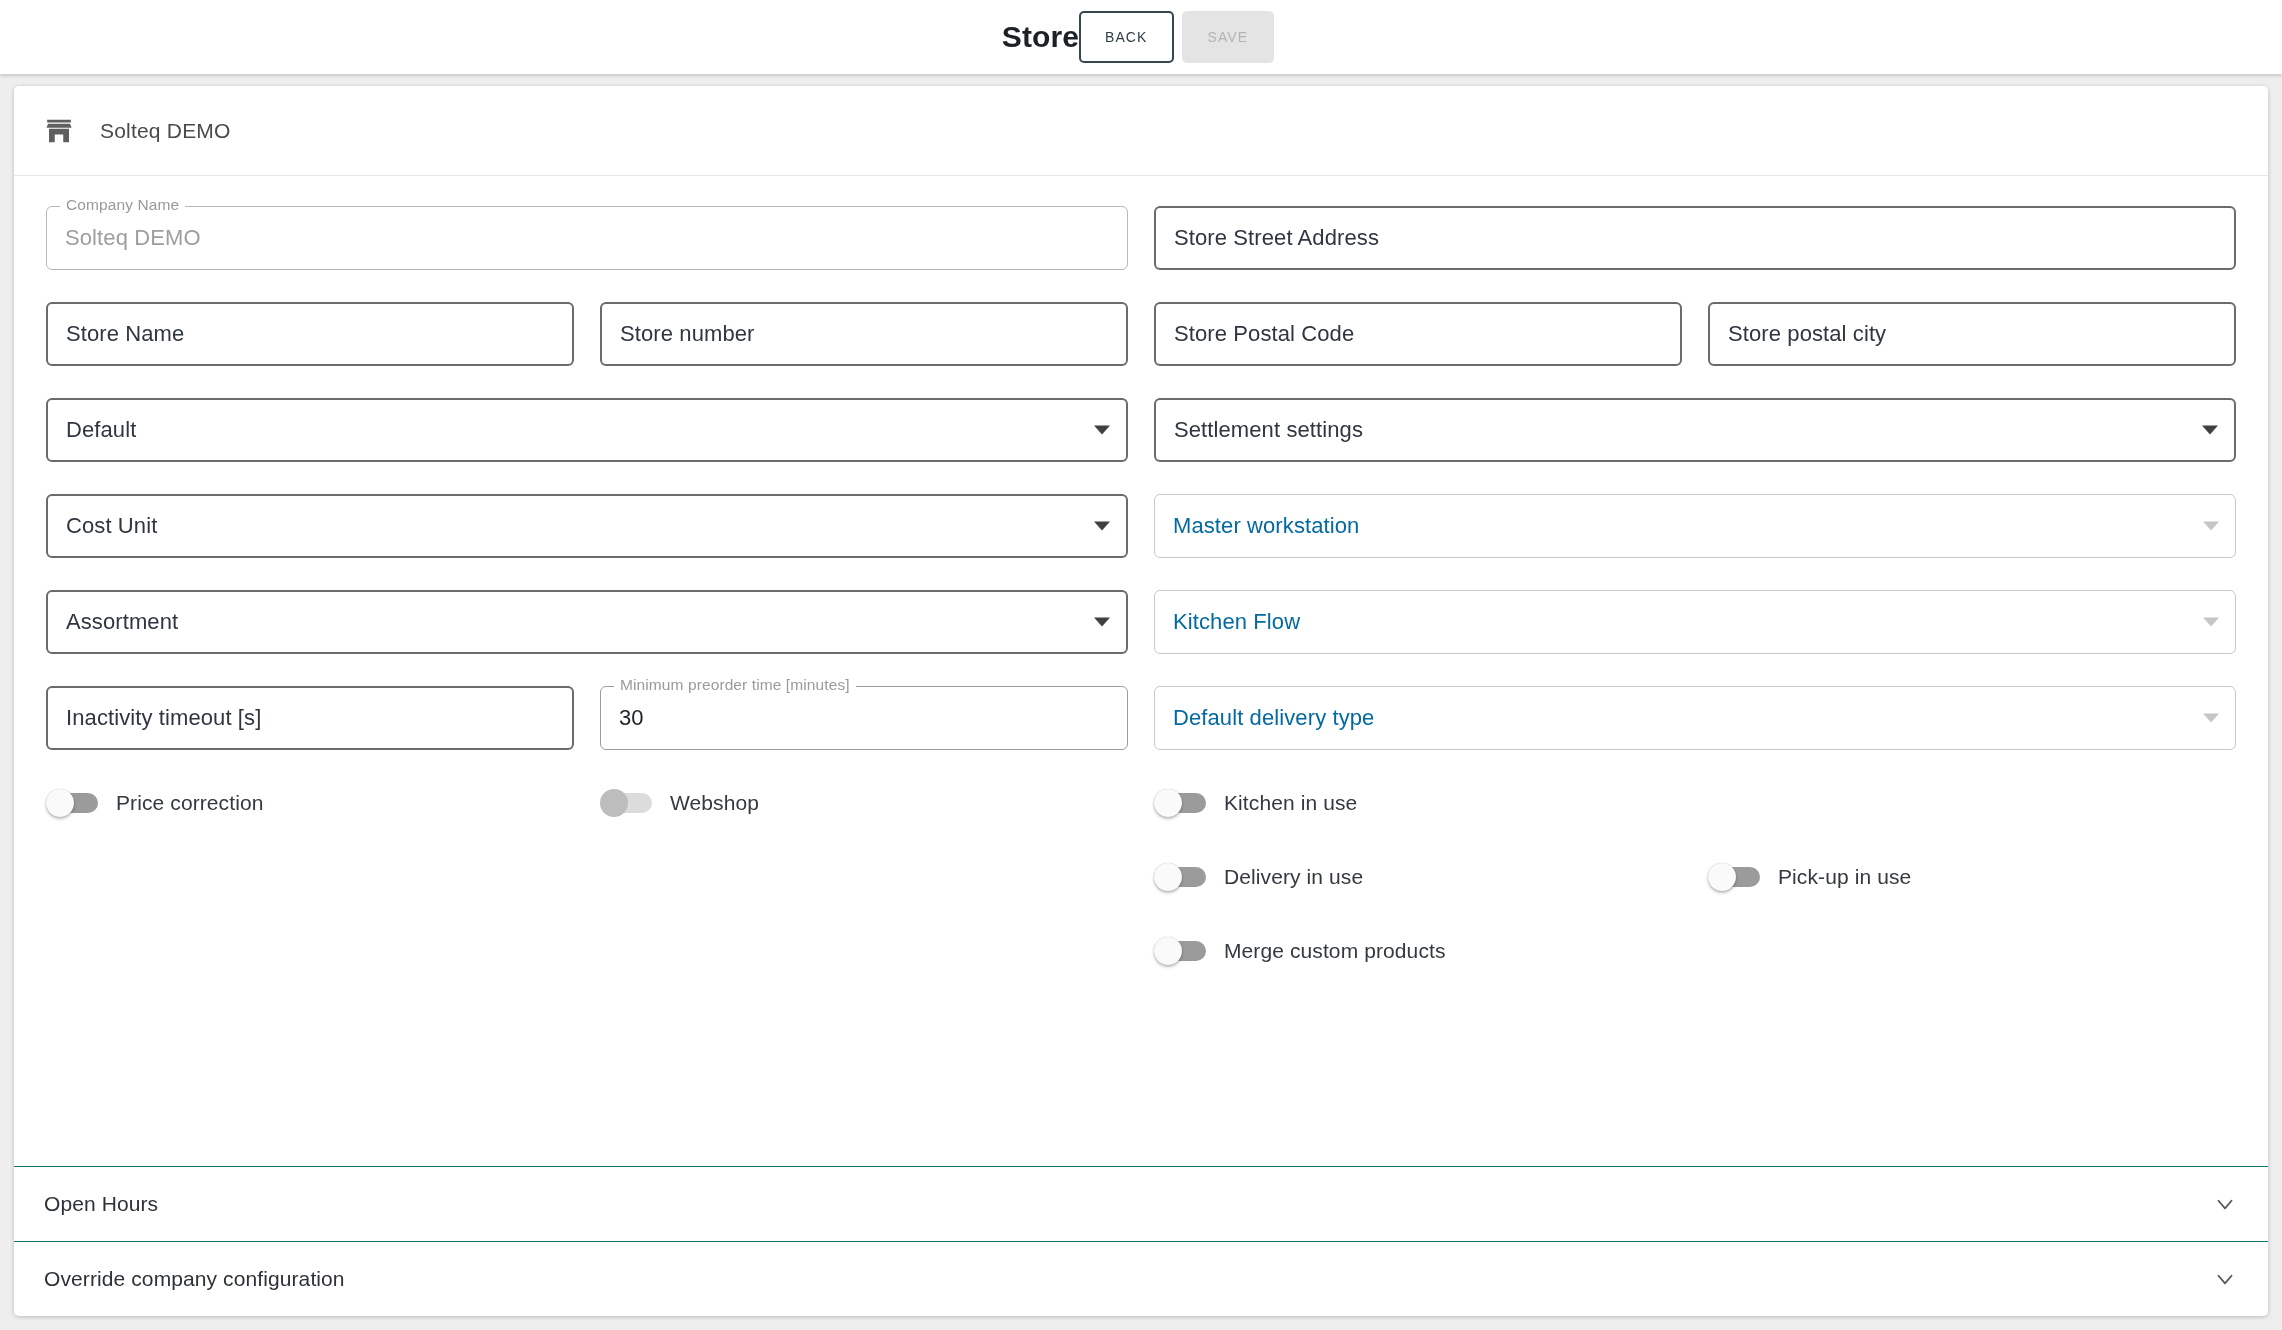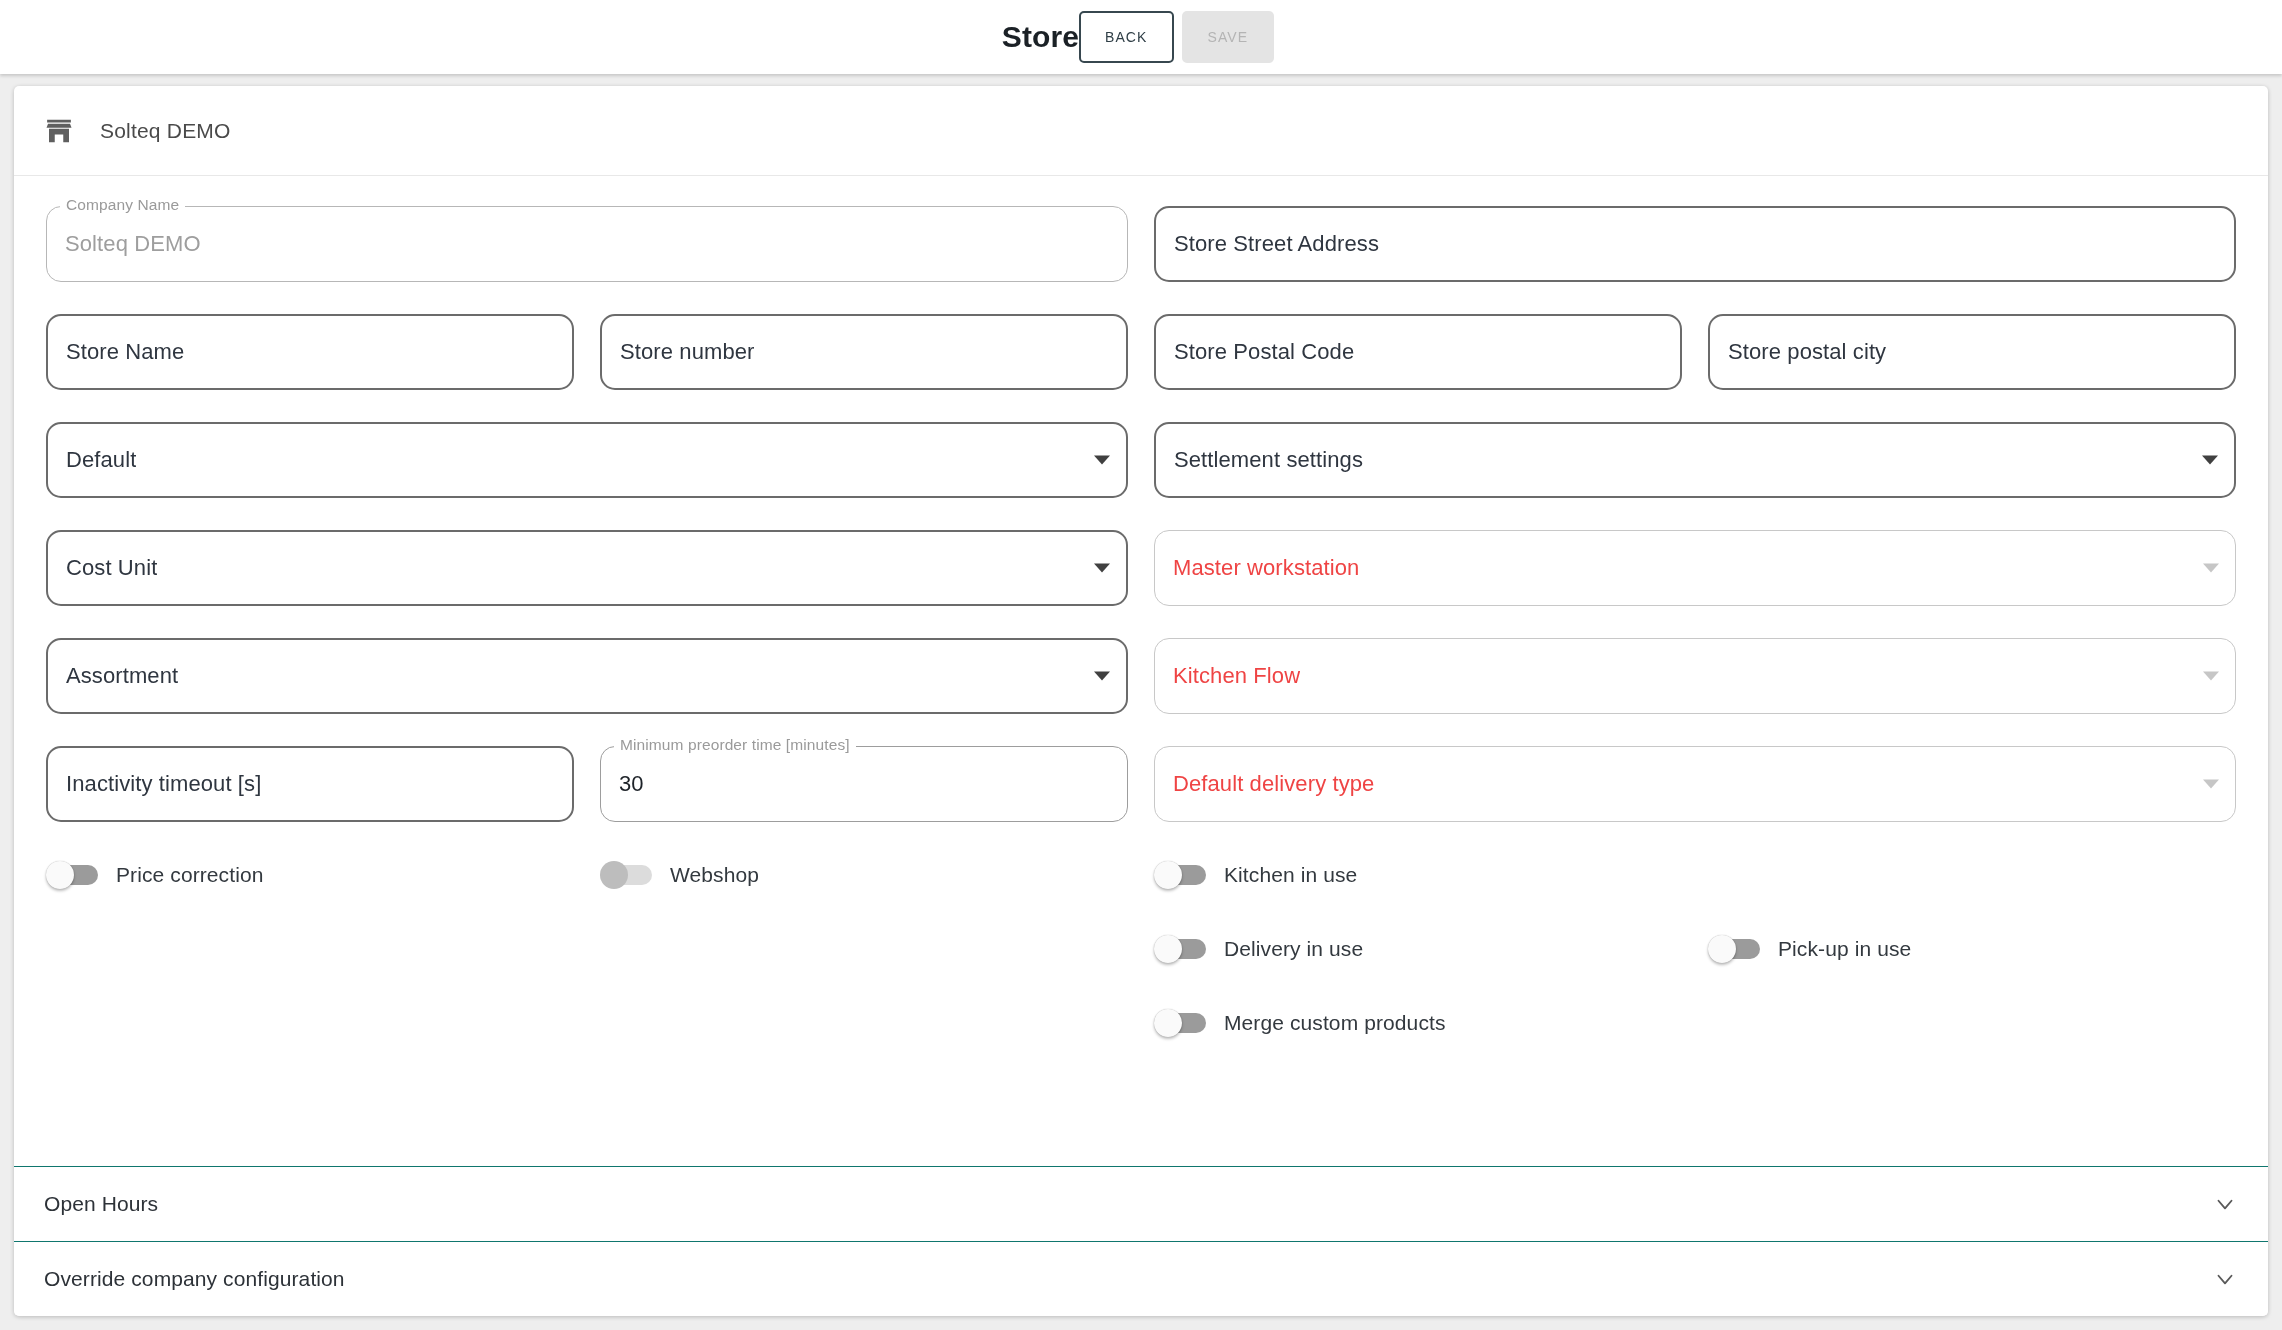--- a/index.html
+++ b/index.html
@@ -99,41 +99,41 @@
     display: flex;
     gap: 26px;
     margin-bottom: 32px;
   }
   .row:last-child { margin-bottom: 0; }
   .cell { flex: 1 1 0; min-width: 0; }
 
   
   .field {
     position: relative;
-    height: 76px;
+    height: 64px;
     border: 2px solid #6b6b6b;
-    border-radius: 15px;
+    border-radius: 6px;
     background: #ffffff;
     display: flex;
     align-items: center;
     padding: 0 18px;
     cursor: text;
   }
   .field.disabled {
     border: 1px solid #c8c8c8;
     cursor: default;
   }
   .field .ph {
     font-size: 22px;
     color: #2f3640;
     letter-spacing: 0.1px;
     white-space: nowrap;
     overflow: hidden;
   }
-  .field.disabled .ph { color: #ef4444; }
+  .field.disabled .ph { color: #0369a1; }
   .field.select { cursor: pointer; padding-right: 42px; }
 
   
   .field.floating { border-color: #b7b7b7; border-width: 1.5px; }
   .field.floating .flabel {
     position: absolute;
     top: -11px;
     left: 13px;
     padding: 0 6px;
     background: #ffffff;

